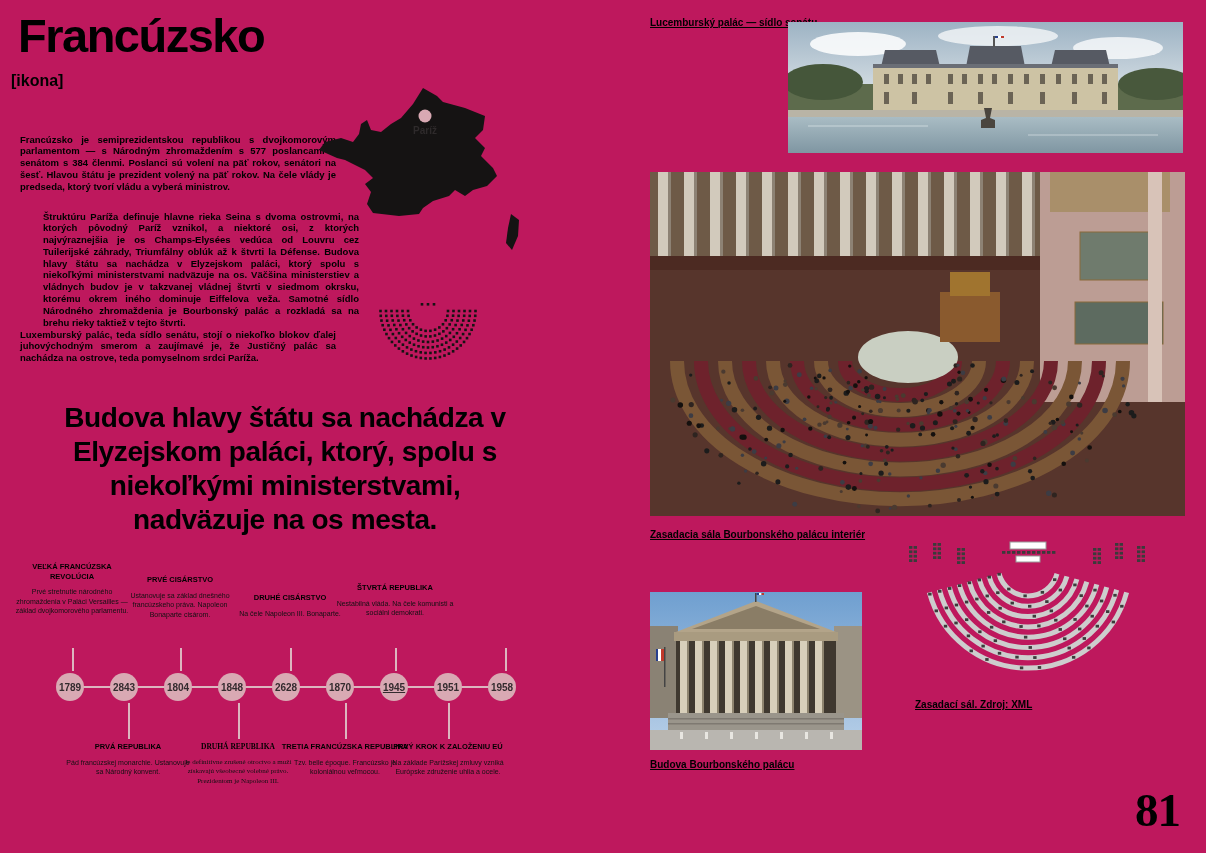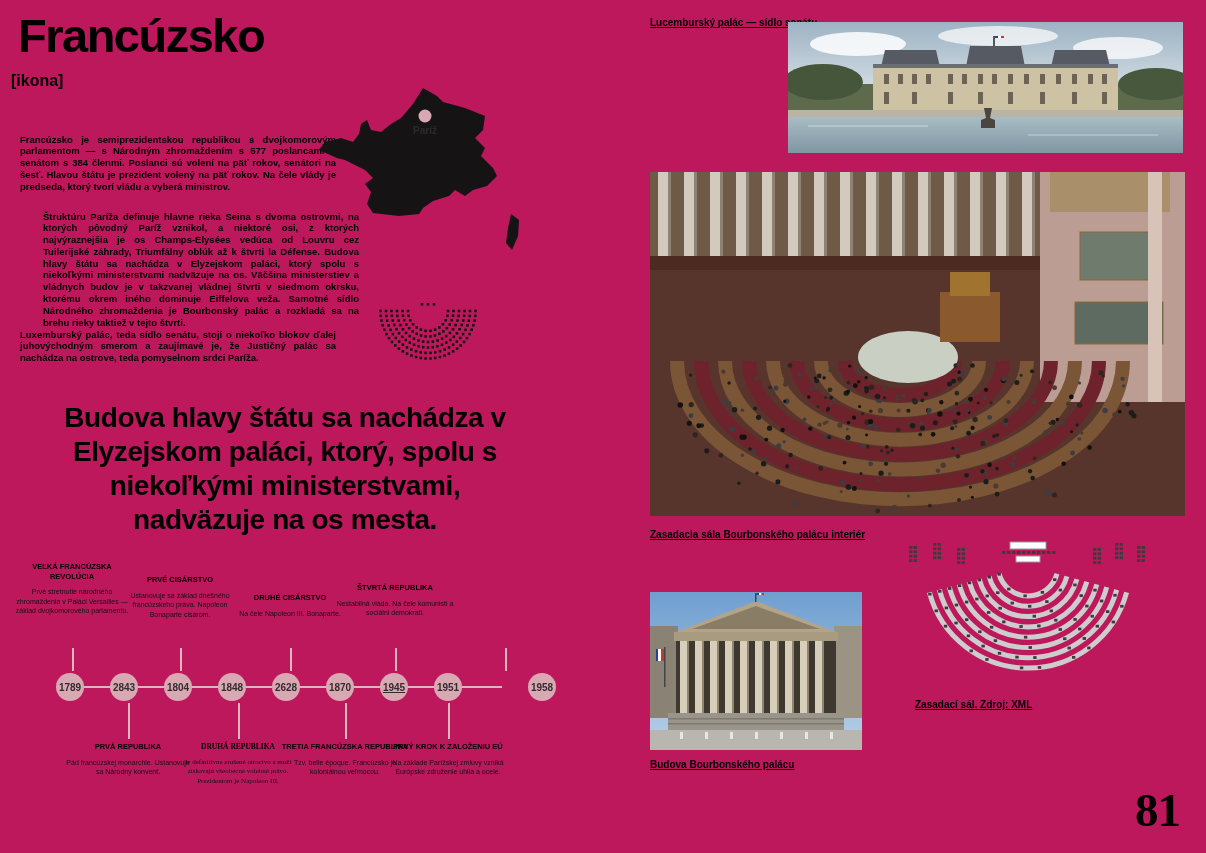--- a/index.html
+++ b/index.html
@@ -218,21 +218,21 @@
   <div class="abs tl-line" id="tl-hline"></div>
   <div id="year-circles">
       <div class="year-circle" style="left: 56px; top: 673px;">1789</div>
       <div class="year-circle" style="left: 110px; top: 673px;">2843</div>
       <div class="year-circle" style="left: 164px; top: 673px;">1804</div>
       <div class="year-circle" style="left: 218px; top: 673px;">1848</div>
       <div class="year-circle" style="left: 272px; top: 673px;">2628</div>
       <div class="year-circle" style="left: 326px; top: 673px;">1870</div>
       <div class="year-circle" style="left: 380px; top: 673px; text-decoration: underline;">1945</div>
       <div class="year-circle" style="left: 434px; top: 673px;">1951</div>
-      <div class="year-circle" style="left: 488px; top: 673px; margin-left: 40px;">1958</div>
+      <div class="year-circle" style="left: 488px; top: 673px;">1958</div>
     </div>
   <div id="tl-ticks">
       <div class="abs tl-line tl-tick" style="left: 72px; top: 648px; height: 23px;"></div>
       <div class="abs tl-line tl-tick" style="left: 180px; top: 648px; height: 23px;"></div>
       <div class="abs tl-line tl-tick" style="left: 290px; top: 648px; height: 23px;"></div>
       <div class="abs tl-line tl-tick" style="left: 395px; top: 648px; height: 23px;"></div>
       <div class="abs tl-line tl-tick" style="left: 505px; top: 648px; height: 23px;"></div>
       <div class="abs tl-line tl-tick" style="left: 128px; top: 703px; height: 36px;"></div>
       <div class="abs tl-line tl-tick" style="left: 238px; top: 703px; height: 36px;"></div>
       <div class="abs tl-line tl-tick" style="left: 345px; top: 703px; height: 36px;"></div>

